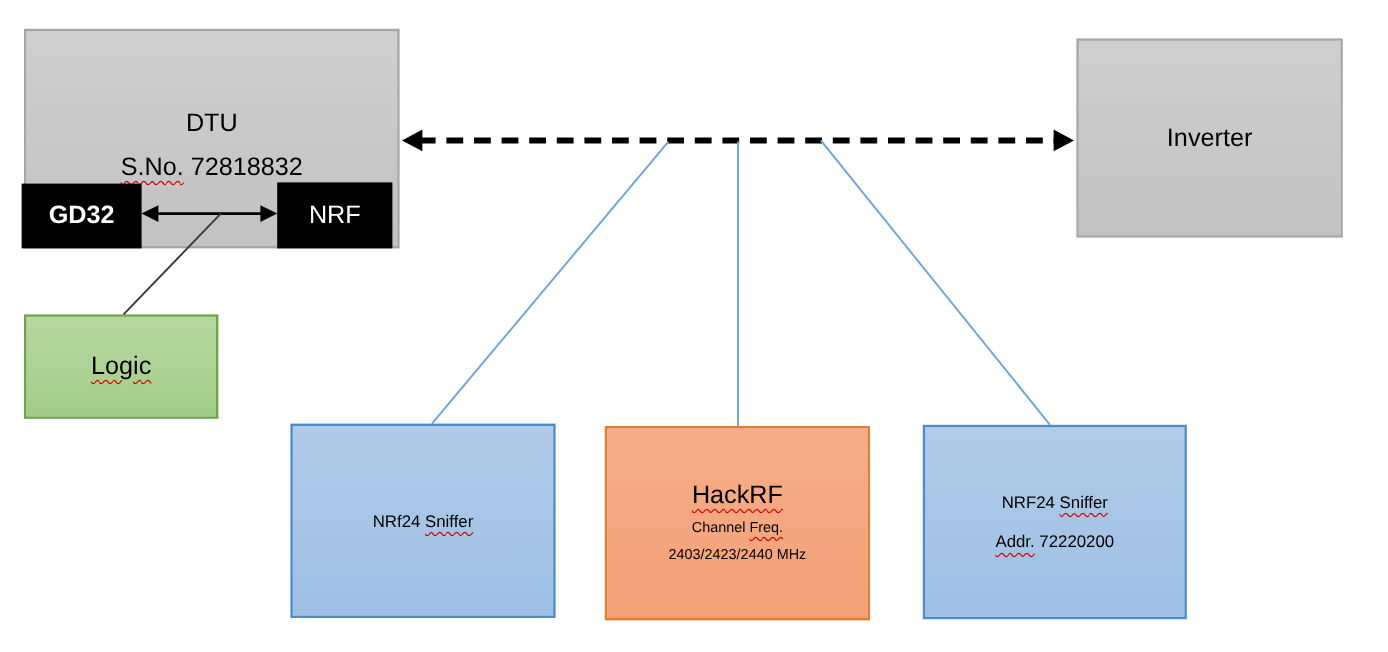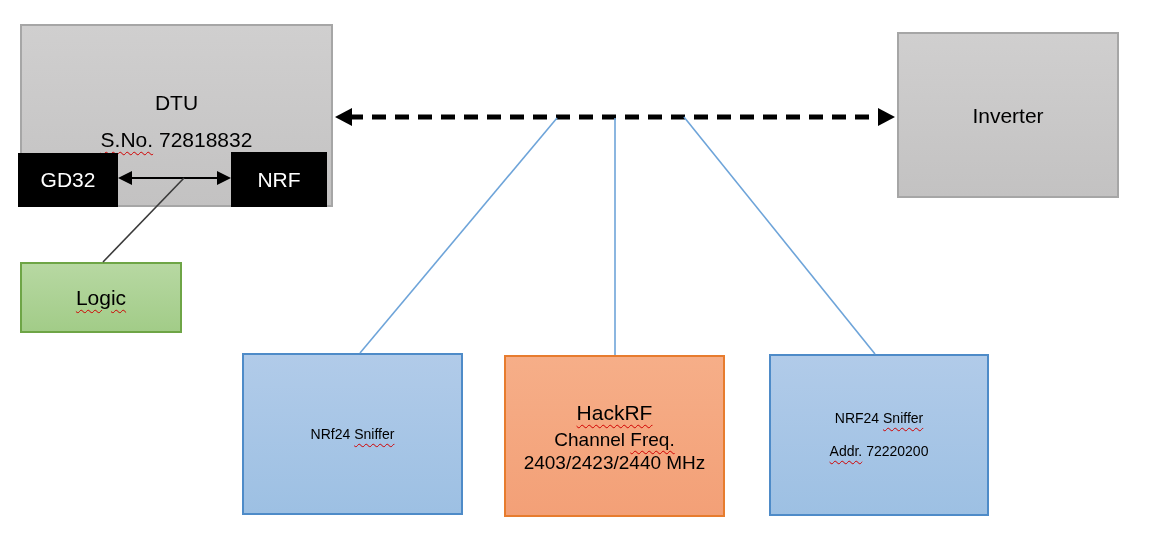--- a/index.html
+++ b/index.html
@@ -13,29 +13,29 @@
   .blue{background:linear-gradient(#b1cbe9,#9dc0e3);border:2px solid #4e8bc8;}
   .green{background:linear-gradient(#b7d8a2,#a2cc88);border:2px solid #6fa147;border-color:#6ea546;}
   .orange{background:linear-gradient(#f6ae88,#f3a077);border:2px solid #e77c2e;}
   .chip{position:absolute;background:#000;color:#fff;display:flex;align-items:center;
         justify-content:center;font-size:21px;z-index:1;}
   .big{font-size:21px;line-height:37px;}
   .mid{font-size:14px;line-height:33px;}
   .sq{text-decoration-line:underline;text-decoration-style:wavy;
       text-decoration-color:#d00000;text-decoration-thickness:1px;text-underline-offset:4px;}
   #dtu-box{left:20px;top:24px;width:313px;height:183px;justify-content:flex-start;padding-top:58px;}
-  #gd32-chip{left:18px;top:153px;width:100px;height:54px;}
+  #gd32-chip{left:18px;top:153px;width:100px;height:54px;font-weight:bold;}
   #nrf-chip{left:231px;top:152px;width:96px;height:55px;}
-  #logic-box{left:20px;top:262px;width:162px;height:71px;justify-content:center;font-size:21px;}
+  #logic-box{left:20px;top:262px;width:162px;height:87px;justify-content:center;font-size:21px;}
   #inverter-box{left:897px;top:32px;width:222px;height:166px;justify-content:center;}
   #sniffer-left-box{left:242px;top:353px;width:221px;height:162px;justify-content:center;}
   #hackrf-box{left:504px;top:355px;width:221px;height:162px;justify-content:center;}
   #sniffer-right-box{left:769px;top:354px;width:220px;height:162px;justify-content:center;}
   .hack-title{font-size:21px;line-height:30px;text-align:center;}
-  .hack-sub{font-size:19px;line-height:23px;}
+  .hack-sub{font-size:12px;line-height:23px;}
   #lines{position:absolute;left:0;top:0;width:1157px;height:543px;z-index:2;pointer-events:none;}
 </style>
 </head>
 <body>
 
 <div class="node gray big" id="dtu-box">
   <div>DTU</div>
   <div><span class="sq">S.No.</span> <span>72818832</span></div>
 </div>
 

